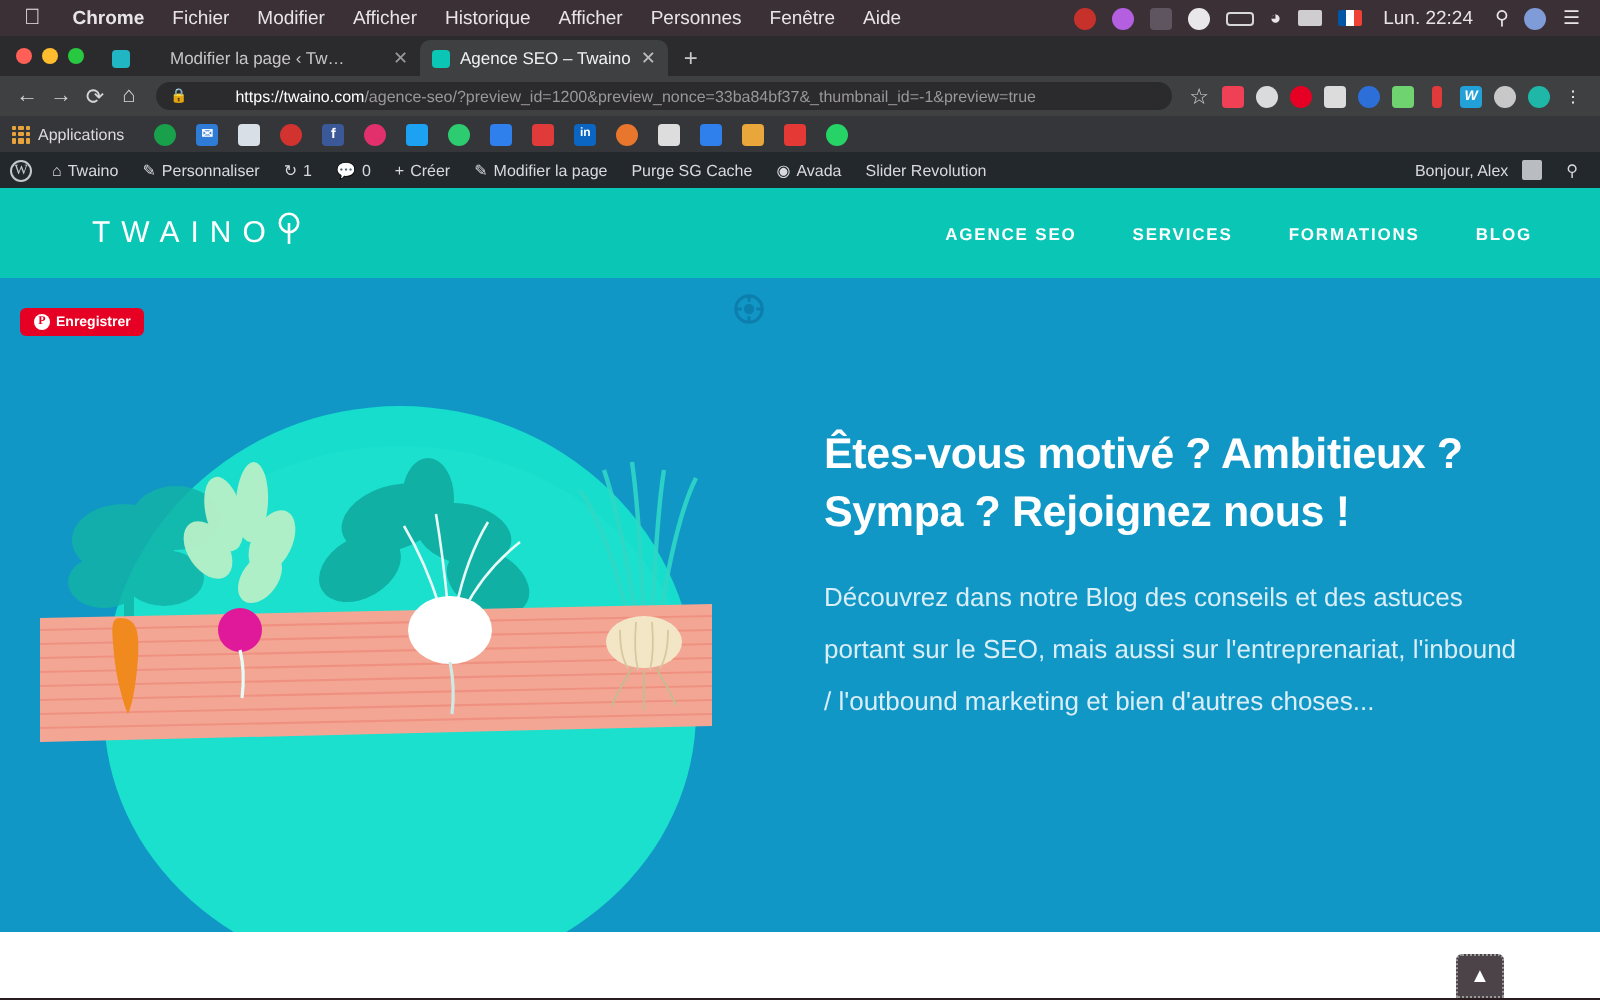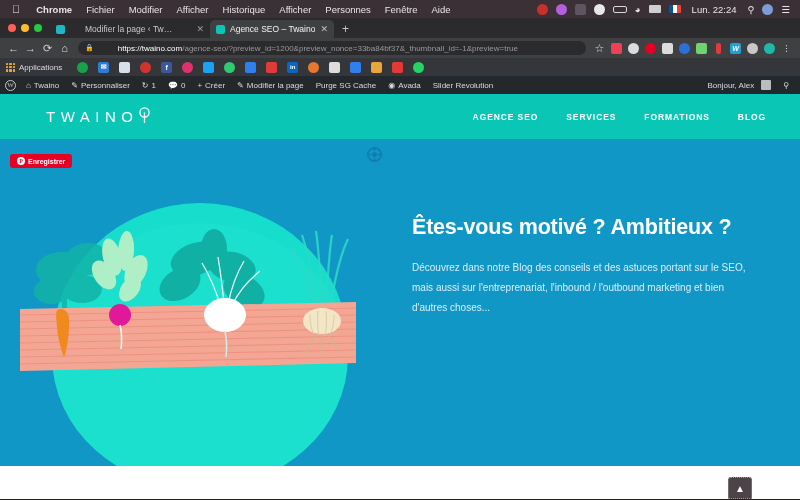--- a/index.html
+++ b/index.html
@@ -127,21 +127,21 @@
     position:absolute; right:18px; top:8px; width:15px; height:15px; z-index:5;
   }
 
   .illus { position:absolute; inset:0; }
 
   .hero h1 {
     color:#ffffff; font-size:21.5px; line-height:1.33; font-weight:bold;
     letter-spacing:-.2px; margin-bottom:16px;
   }
   .hero p {
-    color:#d9eef7; font-size:10px; line-height:2.0; max-width:348px; margin-bottom:28px;
+    color:#d9eef7; font-size:13px; line-height:2.0; max-width:348px; margin-bottom:28px;
   }
   .postuler {
     background:#3b0a7d; color:#fff; border:none; border-radius:16px;
     font-size:8px; font-weight:bold; letter-spacing:1px; padding:9px 24px;
   }
 
   
   .page-bottom { height:33px; background:#ffffff; position:relative; }
   .to-top {
     position:absolute; right:48px; bottom:0; width:24px; height:22px;
@@ -451,20 +451,21 @@
         <circle cx="7.5" cy="7.5" r="6.6" fill="none" stroke="#0d7fae" stroke-width="1.6"></circle>
         <circle cx="7.5" cy="7.5" r="2.6" fill="#0d7fae"></circle>
         <path d="M7.5 .9 v3 M7.5 11.1 v3 M.9 7.5 h3 M11.1 7.5 h3" stroke="#0d7fae" stroke-width="1.6"></path>
       </svg>
     </span>
   </div>
 
   <div class="hero-right">
     <h1>
       <span>Êtes-vous motivé ? Ambitieux ?</span><br>
+      <span>Sympa ? Rejoignez nous !</span>
     </h1>
     <p>Découvrez dans notre Blog des conseils et des astuces portant sur le SEO, mais aussi sur l'entreprenariat, l'inbound / l'outbound marketing et bien d'autres choses...</p>
   </div>
 </div>
 
 <div class="page-bottom">
   <div class="to-top">
     <span>▲</span>
   </div>
 </div>

